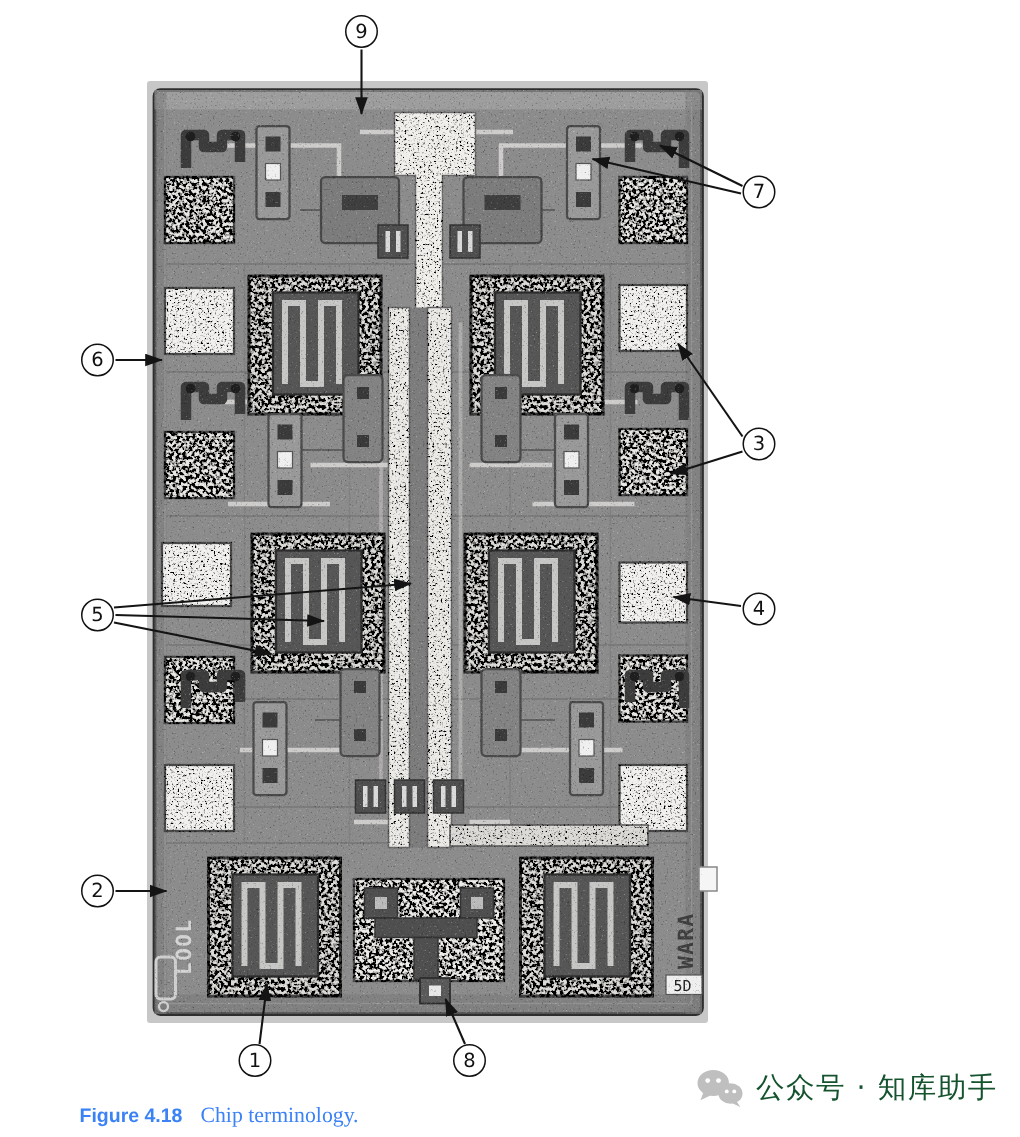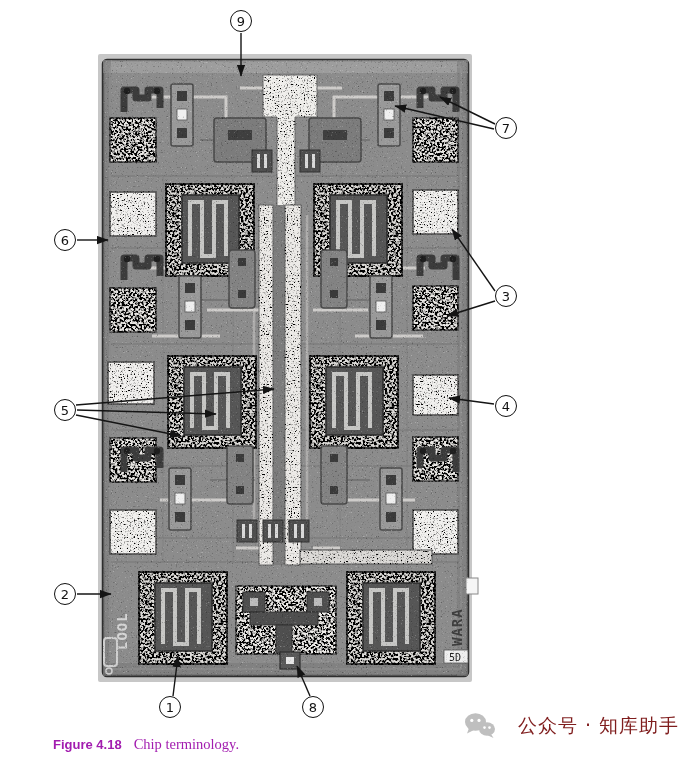--- a/index.html
+++ b/index.html
@@ -3,25 +3,25 @@
 <meta charset="utf-8">
 <style>
   html,body{margin:0;padding:0;background:#ffffff;}
   .page{position:relative;width:680px;height:758px;background:#ffffff;overflow:hidden;
         font-family:"Liberation Sans",sans-serif;}
   .art{position:absolute;left:0;top:0;width:680px;height:758px;}
   .callout{position:absolute;width:22px;height:22px;box-sizing:border-box;
            border:1.6px solid #111;border-radius:50%;background:#fff;
            display:flex;align-items:center;justify-content:center;
            font-size:13px;color:#111;font-family:"DejaVu Sans",sans-serif;line-height:1;}
-  .caption{position:absolute;left:53px;top:735px;white-space:nowrap;color:#a21caf;}
+  .caption{position:absolute;left:53px;top:735px;white-space:nowrap;color:#3b82f6;}
   .caption .lbl{font-family:"Liberation Sans",sans-serif;font-weight:bold;font-size:13px;}
   .caption .txt{font-family:"Liberation Serif",serif;font-size:14.5px;margin-left:12px;}
-  .watermark{position:absolute;left:464px;top:712px;display:flex;align-items:center;gap:22px;
-             color:#7f1d1d;}
+  .watermark{position:absolute;left:464px;top:712px;display:flex;align-items:flex-start;gap:8px;
+             color:#14532d;}
   .watermark .wm-text{font-size:19px;letter-spacing:1px;font-family:"DejaVu Sans",sans-serif;}
 </style>
 </head>
 <body>
 
 <div class="page">
 
   <svg class="art" viewBox="0 0 680 758">
     <defs>
       <filter id="padH" x="-5%" y="-5%" width="110%" height="110%">

